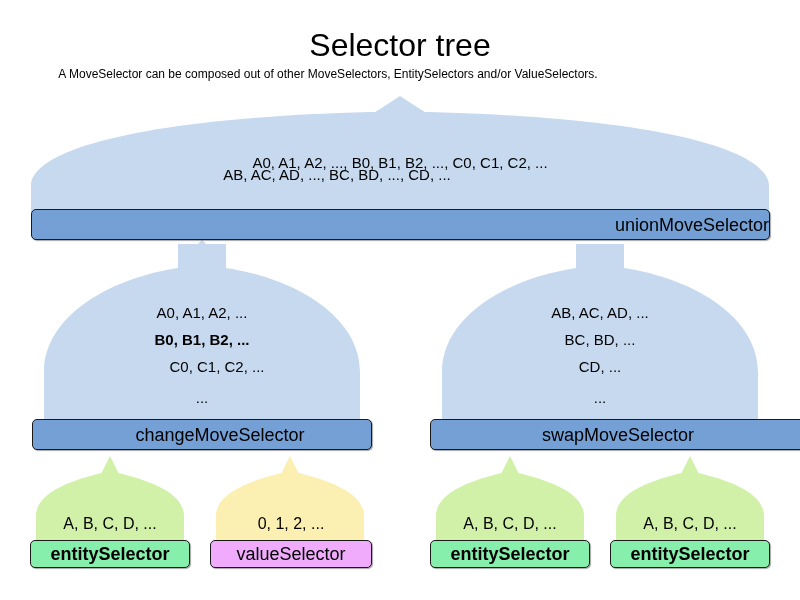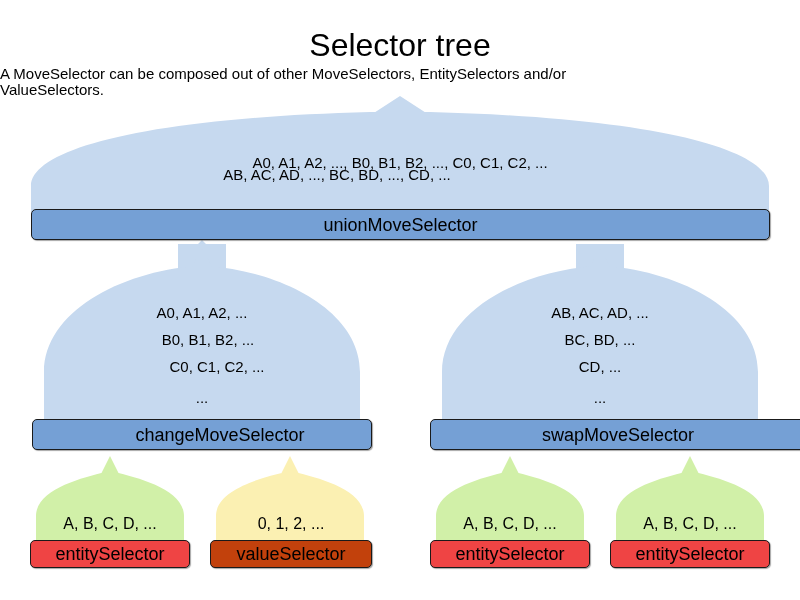--- a/index.html
+++ b/index.html
@@ -30,22 +30,22 @@
     font-size: 32px;
     font-weight: normal;
     line-height: 38px;
     letter-spacing: 0px;
   }
   .subtitle {
     position: absolute;
     left: 0;
     top: 66px;
     width: 656px;
-    text-align: left;
-    font-size: 15px;
+    text-align: center;
+    font-size: 12px;
     line-height: 16px;
   }
   
   .fan-text {
     position: absolute;
     text-align: center;
     font-size: 15px;
     line-height: 25px;
     white-space: pre;
     pointer-events: none;
@@ -60,22 +60,22 @@
     border: 1px solid #1a1a1a;
     border-radius: 5px;
     text-align: center;
     font-size: 18px;
     display: flex;
     align-items: center;
     justify-content: center;
     box-shadow: 1px 1px 1px rgba(0,0,0,0.35);
   }
   .bar.blue   { background: #75a0d5; }
-  .bar.green  { background: #ef4444; }
-  .bar.yellow { background: #c2410c; }
+  .bar.green  { background: #86efac; font-weight: bold; }
+  .bar.yellow { background: #f0abfc; }
   .bar-label {
     display: block;
     line-height: 1;
   }
 </style>
 </head>
 <body>
 
 <svg id="canvas" viewBox="0 0 800 600" xmlns="http://www.w3.org/2000/svg">
 
@@ -187,26 +187,26 @@
            C 720,478 764,490 764,516
            L 764,544
            Z"></path>
 </svg>
 
 <div class="title">Selector tree</div>
 <div class="subtitle">A MoveSelector can be composed out of other MoveSelectors, EntitySelectors and/or ValueSelectors.</div>
 
 <div class="fan-text" style="left:31px; top:150px; width:738px;">A0, A1, A2, ..., B0, B1, B2, ..., C0, C1, C2, ...</div>
 <div class="fan-text" style="left:31px; top:162px; width:612px;">AB, AC, AD, ..., BC, BD, ..., CD, ...</div>
-<div class="bar blue" style="left:31px; top:209px; width:739px; height:31px;">
+<div class="bar blue" style="left:31px; top:209px; width:739px; height:31px;justify-content:flex-end;">
   <span class="bar-label">unionMoveSelector</span>
 </div>
 
 <div class="fan-text" style="left:44px; top:300px; width:316px;">A0, A1, A2, ...</div>
-<div class="fan-text" style="left:50px; top:327px; width:316px;">B0, B1, B2, ...</div>
+<div class="fan-text" style="left:44px; top:327px; width:316px;font-weight:bold;">B0, B1, B2, ...</div>
 <div class="fan-text" style="left:59px; top:354px; width:316px;">C0, C1, C2, ...</div>
 <div class="fan-text" style="left:44px; top:385px; width:316px;">...</div>
 <div class="bar blue" style="left:32px; top:419px; width:340px; height:31px;padding-left:36px;">
   <span class="bar-label">changeMoveSelector</span>
 </div>
 
 <div class="fan-text" style="left:442px; top:300px; width:316px;">AB, AC, AD, ...</div>
 <div class="fan-text" style="left:442px; top:327px; width:316px;">BC, BD, ...</div>
 <div class="fan-text" style="left:442px; top:354px; width:316px;">CD, ...</div>
 <div class="fan-text" style="left:442px; top:385px; width:316px;">...</div>

